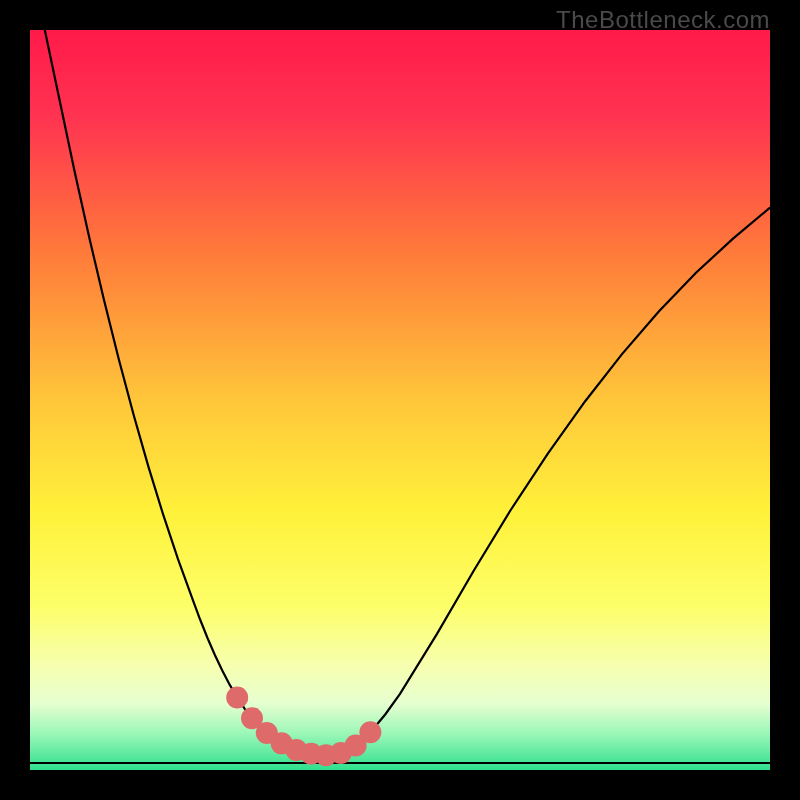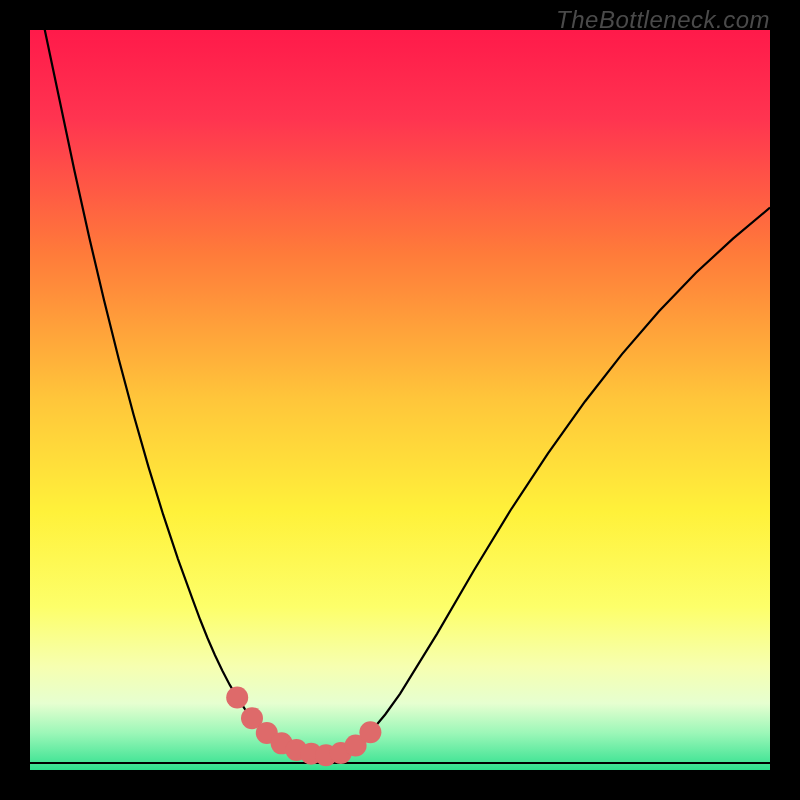--- a/index.html
+++ b/index.html
@@ -2,21 +2,20 @@
 <html><head>
 <meta charset="utf-8">
 <style>
   * { margin: 0; padding: 0; box-sizing: border-box; }
   html, body { width: 800px; height: 800px; overflow: hidden; background: #000; }
   .frame {
     position: relative;
     width: 784px;
     height: 800px;
     background: #000;
-    font-style: italic;
   }
   .watermark {
     position: absolute;
     top: 6px;
     right: 14px;
     font-family: Arial, Helvetica, sans-serif;
     font-size: 24px;
     color: #4a4a4a;
     letter-spacing: 0.5px;
     z-index: 10;

